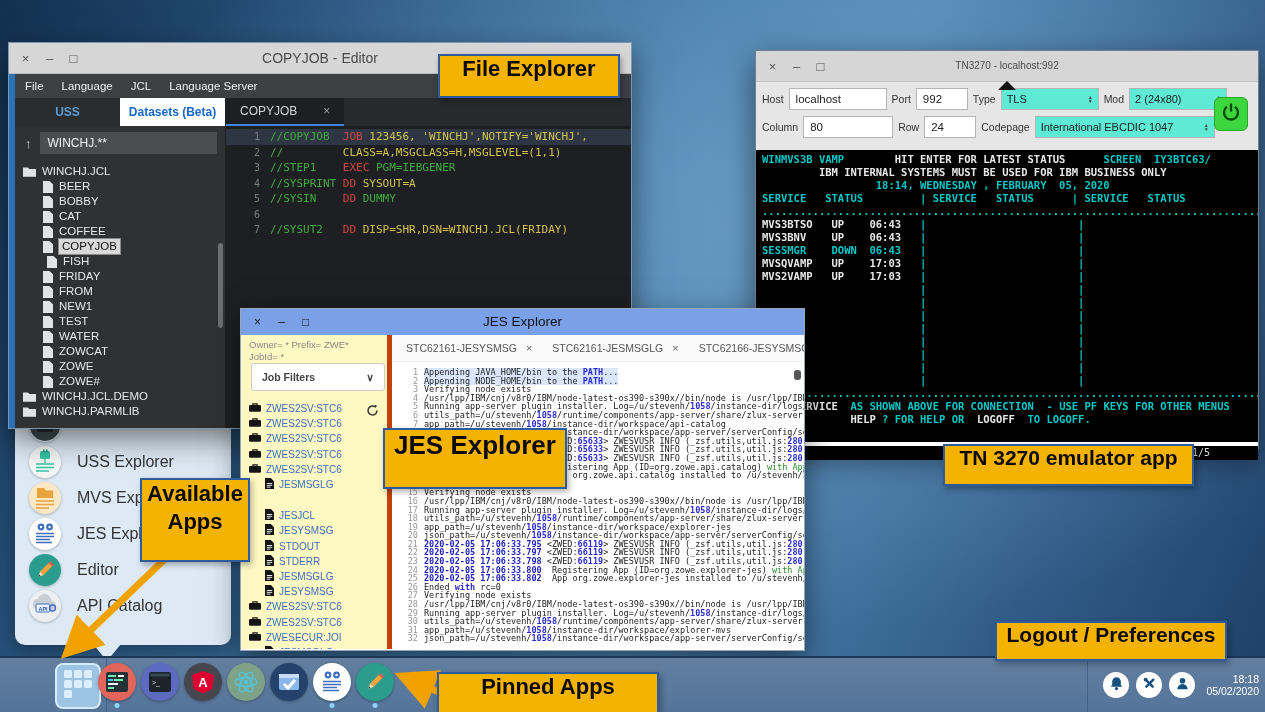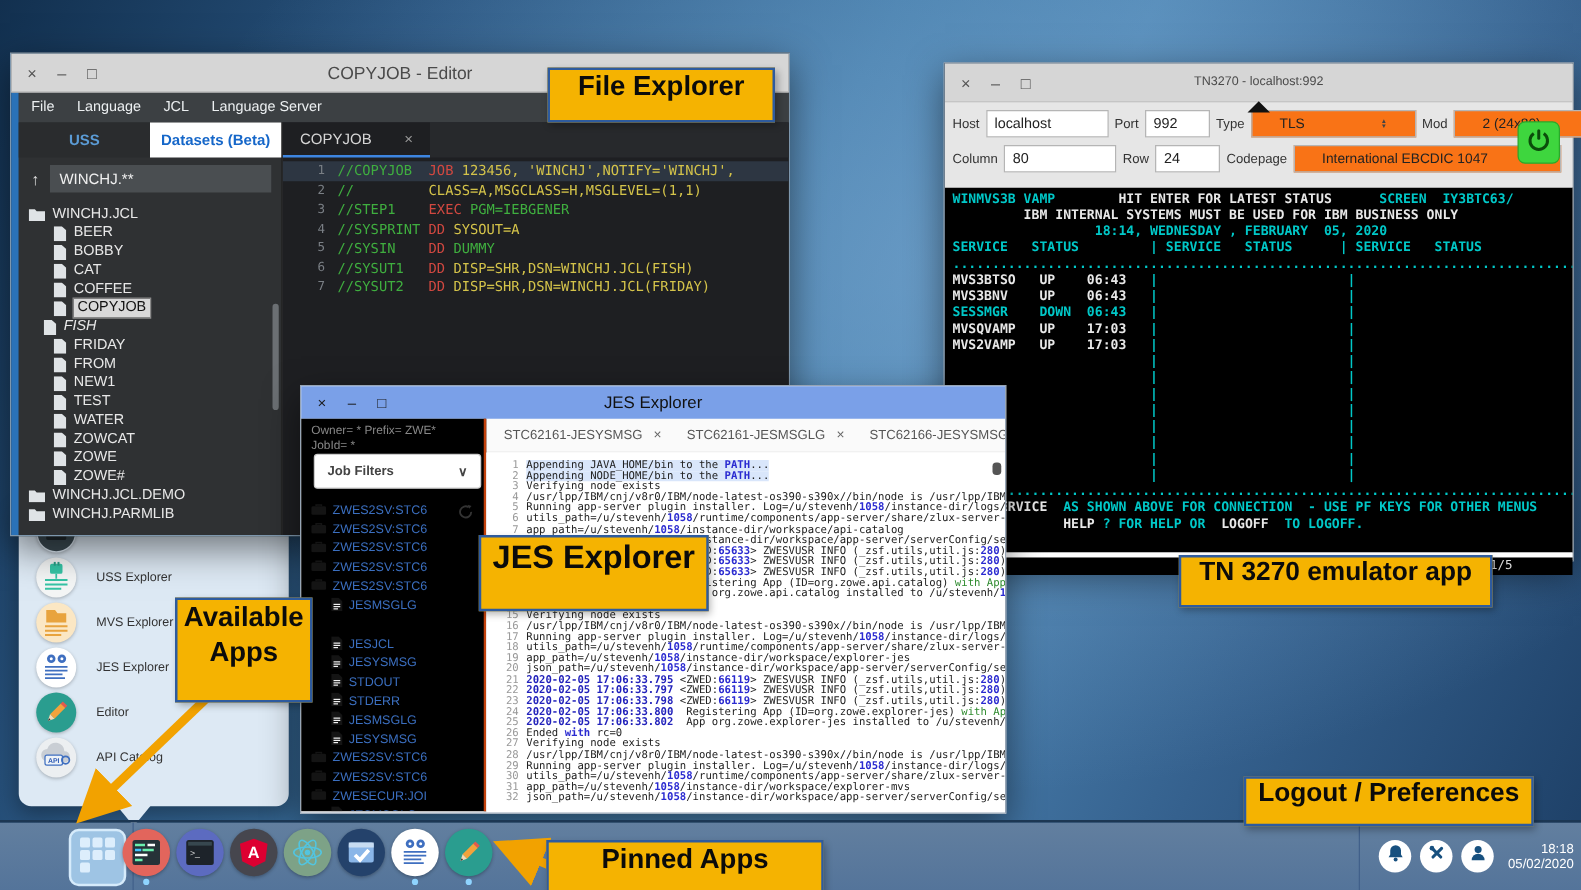--- a/index.html
+++ b/index.html
@@ -45,36 +45,36 @@
   .c-g{color:#3fae3f}.c-r{color:#d14840}.c-y{color:#d4c34a}
   
   #tn-window{left:755px;top:50px;width:502px;height:397px;z-index:12;background:#e6e6e6;border:1px solid #6f7f8f;}
   .tn-titlebar{height:30px;background:#d6d6d6;border-bottom:1px solid #c0c0c0;}
   .tn-title{text-align:center;line-height:30px;font-size:10px;color:#4a4a4a;}
   .tn-config{height:62px;background:#e6e6e6;position:relative;padding:3px 6px;}
   .collapse-tri{position:absolute;top:-1px;left:50%;transform:translateX(-50%);width:0;height:0;border-left:9px solid transparent;border-right:9px solid transparent;border-bottom:9px solid #111;}
   .cfg-row{height:28px;display:flex;align-items:center;gap:5px;font-size:10.5px;color:#333;}
   .cfg-label{flex:none;}
   .cfg-input{background:#fff;border:1px solid #b5b5b5;height:20px;line-height:20px;padding:0 6px;font-size:11.5px;color:#222;flex:none;}
-  .cfg-select{background:#f97316;border:1px solid #b5b5b5;height:20px;display:flex;align-items:center;justify-content:space-between;padding:0 22px;font-size:11px;color:#222;flex:none;}
+  .cfg-select{background:#5eead4;border:1px solid #b5b5b5;height:20px;display:flex;align-items:center;justify-content:space-between;padding:0 5px;font-size:11px;color:#222;flex:none;}
   .updown{display:inline-block;text-align:center;color:#444;}
   .updown span{display:block;font-size:5px;line-height:4.5px;}
   .power-btn{position:absolute;right:10px;top:15px;width:32px;height:32px;background:#3ed63e;border:1px solid #2aa82a;border-radius:6px;display:flex;align-items:center;justify-content:center;}
   .tn-screen{height:286px;background:#000;padding:3px 6px;font-family:"DejaVu Sans Mono",monospace;font-size:10.5px;font-weight:bold;overflow:hidden;}
   .term-line{height:13px;line-height:13px;white-space:pre;}
   .t-c{color:#00c8c8}.t-w{color:#e8e8e8}
   .tn-strip{height:4px;background:#fff;}
   .tn-status{height:14px;background:#000;color:#ddd;font-family:"DejaVu Sans Mono",monospace;font-size:10px;line-height:14px;text-align:right;padding-right:48px;}
   
   #jes-window{left:240px;top:308px;width:563px;height:341px;z-index:20;background:#fff;border:1px solid #97a5b5;}
   .jes-titlebar{height:26px;background:#7aa0e8;}
   .jes-titlebar .win-controls{color:#1a1a1a;font-size:12px;}
   .jes-title{text-align:center;line-height:26px;font-size:13.5px;color:#111;}
   .jes-body{display:flex;height:314px;}
-  .jes-left{width:146px;flex:none;border-right:2px solid #c2410c;background:#000000;position:relative;overflow:hidden;}
+  .jes-left{width:146px;flex:none;border-right:5px solid #c2410c;background:#fef9c3;position:relative;overflow:hidden;}
   .jes-meta{position:absolute;top:4px;left:8px;font-size:9.5px;color:#888;line-height:12px;white-space:nowrap;}
   .job-filters{position:absolute;top:28px;left:10px;width:112px;height:26px;border:1px solid #ccc;border-radius:3px;background:#fff;display:flex;align-items:center;justify-content:space-between;padding:0 10px;font-size:10.5px;color:#444;font-weight:bold;}
   .jes-tree{position:absolute;top:66px;left:6px;right:0;bottom:0;overflow:hidden;}
   .jes-tree-row{height:15.2px;display:flex;align-items:center;gap:5px;font-size:10px;color:#3b6fc0;white-space:nowrap;}
   .jes-refresh{position:absolute;top:68px;right:8px;}
   .jes-content{flex:1;display:flex;flex-direction:column;min-width:0;}
   .jes-tabbar{height:26px;flex:none;background:#fafafa;border-bottom:1px solid #eee;display:flex;align-items:center;padding-left:14px;gap:20px;font-size:10.5px;color:#555;white-space:nowrap;overflow:hidden;}
   .jes-tab{display:flex;gap:9px;align-items:center;flex:none;}
   .jes-tab .x{color:#666;font-size:11px;}
   .jes-log{flex:1;position:relative;padding-top:6px;font-family:"DejaVu Sans Mono",monospace;font-size:8.5px;overflow:hidden;background:#fff;color:#222;}
@@ -85,21 +85,21 @@
   .lg-ts{color:#2222bb;font-weight:bold;}
   .lg-num{color:#2a2ad0;font-weight:bold;}
   .lg-grn{color:#2e8b2e;}
   .log-scroll{position:absolute;right:3px;top:8px;width:7px;height:10px;background:#555;border-radius:3px;}
   
   #app-panel{position:absolute;left:15px;top:402px;width:216px;height:243px;background:#dde9f4;border-radius:10px;box-shadow:0 6px 18px rgba(0,0,0,.35);z-index:5;}
   .panel-tail{position:absolute;left:78px;bottom:-16px;width:0;height:0;border-left:14px solid transparent;border-right:14px solid transparent;border-top:17px solid #dde9f4;}
   .panel-items{padding:6px 0 0 14px;}
   .panel-item{height:36px;display:flex;align-items:center;gap:16px;}
   .app-ic{width:32px;height:32px;border-radius:50%;display:flex;align-items:center;justify-content:center;box-shadow:0 1px 3px rgba(0,0,0,.25);flex:none;}
-  .app-lbl{font-size:10px;color:#333;}
+  .app-lbl{font-size:16px;color:#333;}
   
   #taskbar{position:absolute;left:0;bottom:0;width:1265px;height:54px;background:linear-gradient(#627f9f,#54749a);border-top:2px solid #1c3753;z-index:40;}
   .start-btn{position:absolute;left:55px;top:5px;width:42px;height:42px;border-radius:8px;background:#9ec4e4;border:2px solid #d6ebfb;display:flex;align-items:center;justify-content:center;}
   .tb-divider{position:absolute;left:106px;top:0;width:1px;height:100%;background:#41608a;}
   .pinned{position:absolute;left:98px;top:5px;display:flex;gap:5px;}
   .pin{width:38px;height:38px;border-radius:50%;position:relative;display:flex;align-items:center;justify-content:center;box-shadow:0 1px 3px rgba(0,0,0,.3);flex:none;}
   .run-dot{position:absolute;bottom:-7px;left:50%;transform:translateX(-50%);width:5px;height:5px;border-radius:50%;background:#8fd4ff;}
   .tray{position:absolute;right:6px;top:0;height:100%;display:flex;align-items:center;gap:7px;}
   .tray-divider{width:1px;height:54px;background:#41608a;margin-right:8px;}
   .tray-ic{width:26px;height:26px;border-radius:50%;background:#fff;display:flex;align-items:center;justify-content:center;flex:none;}
@@ -266,21 +266,21 @@
               <span class="lbl">COFFEE</span>
             </div>
             <div class="tree-row selected" style="padding-left: 28px;">
               <span class="tico">
                 <svg width="10" height="12" viewBox="0 0 11 13">
                   <path fill="#dfe3e6" d="M0 0h7l4 3.5V13H0z"></path>
                 </svg>
               </span>
               <span class="lbl">COPYJOB</span>
             </div>
-            <div class="tree-row" style="padding-left: 20px; font-style: italic;">
+            <div class="tree-row" style="padding-left: 32px;">
               <span class="tico">
                 <svg width="10" height="12" viewBox="0 0 11 13">
                   <path fill="#dfe3e6" d="M0 0h7l4 3.5V13H0z"></path>
                 </svg>
               </span>
               <span class="lbl">FISH</span>
             </div>
             <div class="tree-row" style="padding-left: 28px;">
               <span class="tico">
                 <svg width="10" height="12" viewBox="0 0 11 13">
@@ -387,21 +387,20 @@
             <div class="code-line">
               <span class="ln">4</span>
               <span class="ct"><span class="c-g">//SYSPRINT </span><span class="c-r">DD </span><span class="c-y">SYSOUT=A</span></span>
             </div>
             <div class="code-line">
               <span class="ln">5</span>
               <span class="ct"><span class="c-g">//SYSIN    </span><span class="c-r">DD </span><span class="c-g">DUMMY</span></span>
             </div>
             <div class="code-line">
               <span class="ln">6</span>
-              <span class="ct"><span class="c-g">//SYSUT1   </span><span class="c-r">DD </span><span class="c-y">DISP=SHR,DSN=WINCHJ.JCL(FISH)</span></span>
             </div>
             <div class="code-line">
               <span class="ln">7</span>
               <span class="ct"><span class="c-g">//SYSUT2   </span><span class="c-r">DD </span><span class="c-y">DISP=SHR,DSN=WINCHJ.JCL(FRIDAY)</span></span>
             </div>
           </div>
       </div>
     </div>
   </div>
 </div>

